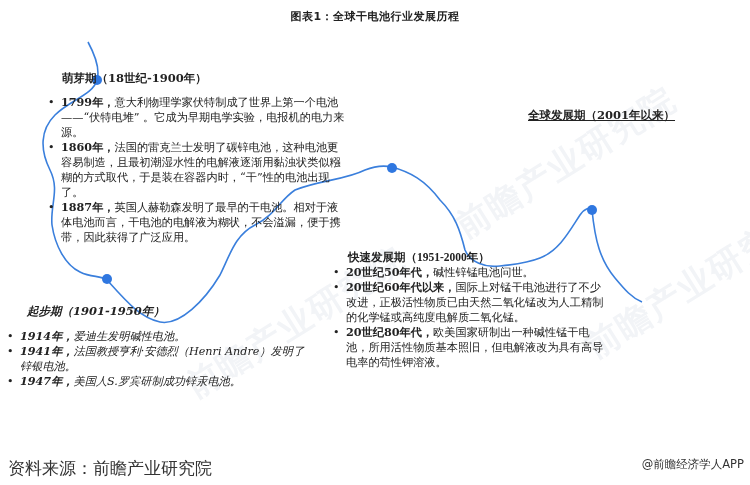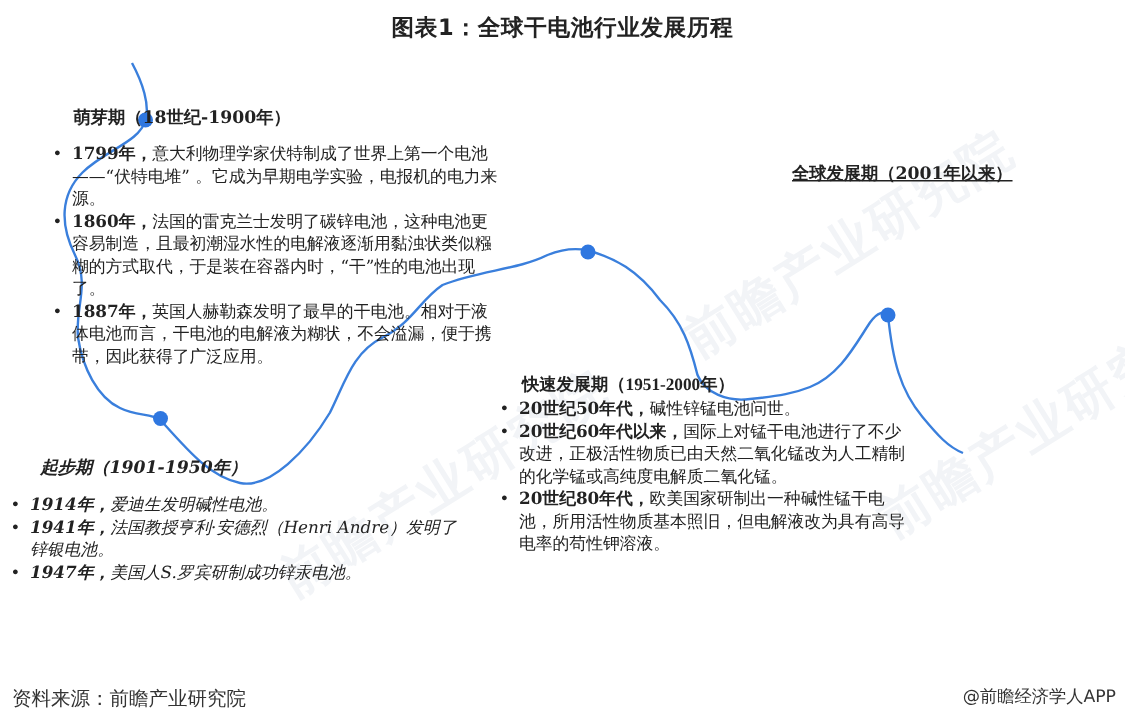--- a/index.html
+++ b/index.html
@@ -1,31 +1,31 @@
 <!DOCTYPE html>
 <html><head>
   <meta charset="utf-8">
   <style>
     html, body { margin: 0; padding: 0; background: #ffffff; }
     body { width: 750px; height: 485px; position: relative; overflow: hidden;
       font-family: "DejaVu Serif", "Liberation Serif", serif; color: #222; }
     .title { position: absolute; left: 0; top: 9px; width: 750px; text-align: center;
       font-family: "DejaVu Sans", "Liberation Sans", sans-serif; font-weight: bold;
-      font-size: 15px; color: #222; letter-spacing: 0.5px; }
+      font-size: 11px; color: #222; letter-spacing: 0.5px; }
     .curve { position: absolute; left: 0; top: 0; width: 750px; height: 485px; z-index: 1; }
     .watermark { position: absolute; z-index: 0; font-family: "DejaVu Sans", sans-serif;
       font-weight: bold; color: #f2f4f7; font-size: 34px; transform: rotate(-32deg);
       white-space: nowrap; letter-spacing: 2px; }
     .block { position: absolute; z-index: 2; font-size: 11.2px; line-height: 15px; }
     .block h3 { margin: 0; font-size: 11.5px; font-weight: bold; line-height: 16px; }
     .block ul { margin: 0; padding: 0; list-style: none; }
     .block li { position: relative; padding-left: 14px; }
     .block li::before { content: "•"; position: absolute; left: 1px; top: 0; font-size: 11px; }
     .block li b { font-weight: bold; }
-    .footer-left { position: absolute; left: 8px; top: 457px; font-size: 13px;
+    .footer-left { position: absolute; left: 8px; top: 457px; font-size: 17px;
       font-family: "DejaVu Sans", "Liberation Sans", sans-serif; color: #333; }
     .footer-right { position: absolute; right: 6px; top: 457px; font-size: 11.5px;
       font-family: "DejaVu Sans", "Liberation Sans", sans-serif; color: #333; text-align: center; }
   </style>
 </head>
 <body>
 
 <div class="title">图表1：全球干电池行业发展历程</div>
 
 <div class="watermark" style="left:170px; top:300px;">前瞻产业研究院</div>
@@ -52,21 +52,21 @@
            C 560 250, 570 230, 580 215
            C 585 208, 590 207, 592 210
            C 595 240, 600 260, 615 278
            C 625 290, 632 298, 642 302" fill="none" stroke="#3a7fdc" stroke-width="1.6"></path>
   <circle cx="97" cy="80" r="5" fill="#2f77e0"></circle>
   <circle cx="107" cy="279" r="5" fill="#2f77e0"></circle>
   <circle cx="392" cy="168" r="5" fill="#2f77e0"></circle>
   <circle cx="592" cy="210" r="5" fill="#2f77e0"></circle>
 </svg>
 
-<div class="block" style="left:34px; top:70px; width:300px;">
+<div class="block" style="left:47px; top:70px; width:300px;">
   <h3 style="margin-left:15px; margin-bottom:9px;">萌芽期（18世纪-1900年）</h3>
   <ul>
     <li><b>1799年，</b><span>意大利物理学家伏特制成了世界上第一个电池——“伏特电堆” 。它成为早期电学实验，电报机的电力来源。</span></li>
     <li><b>1860年，</b><span>法国的雷克兰士发明了碳锌电池，这种电池更容易制造，且最初潮湿水性的电解液逐渐用黏浊状类似糨糊的方式取代，于是装在容器内时，“干”性的电池出现了。</span></li>
     <li><b>1887年，</b><span>英国人赫勒森发明了最早的干电池。相对于液体电池而言，干电池的电解液为糊状，不会溢漏，便于携带，因此获得了广泛应用。</span></li>
   </ul>
 </div>
 
 <div class="block" style="left:6px; top:303px; width:305px;font-style:italic;">
   <h3 style="margin-left:21px; margin-bottom:10px;">起步期（1901-1950年）</h3>

